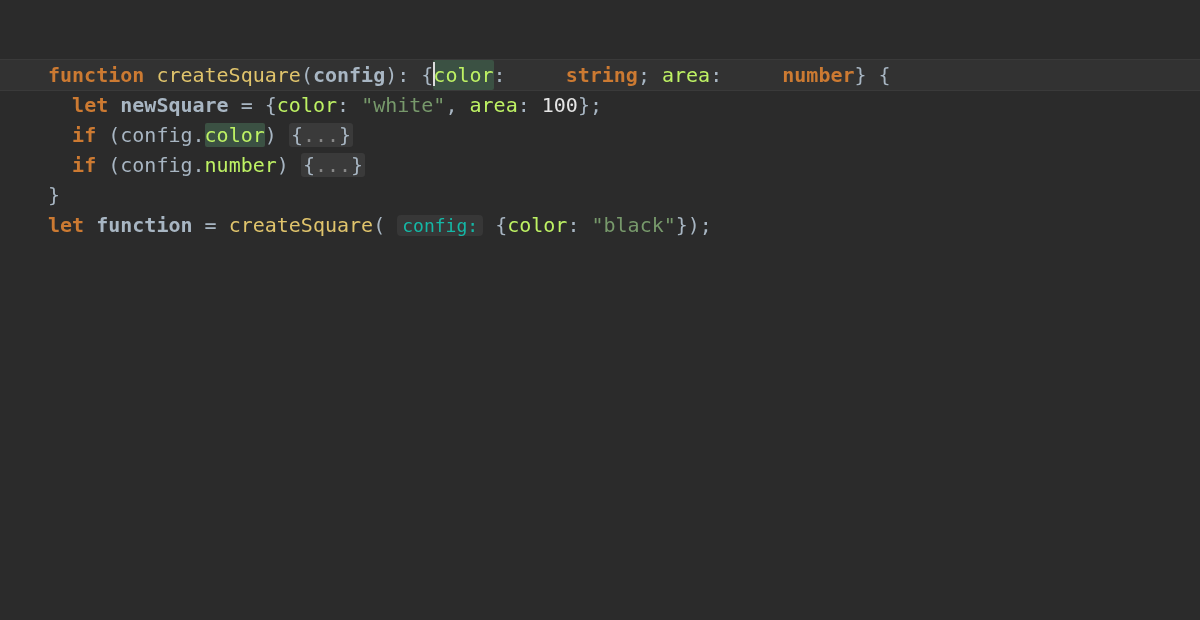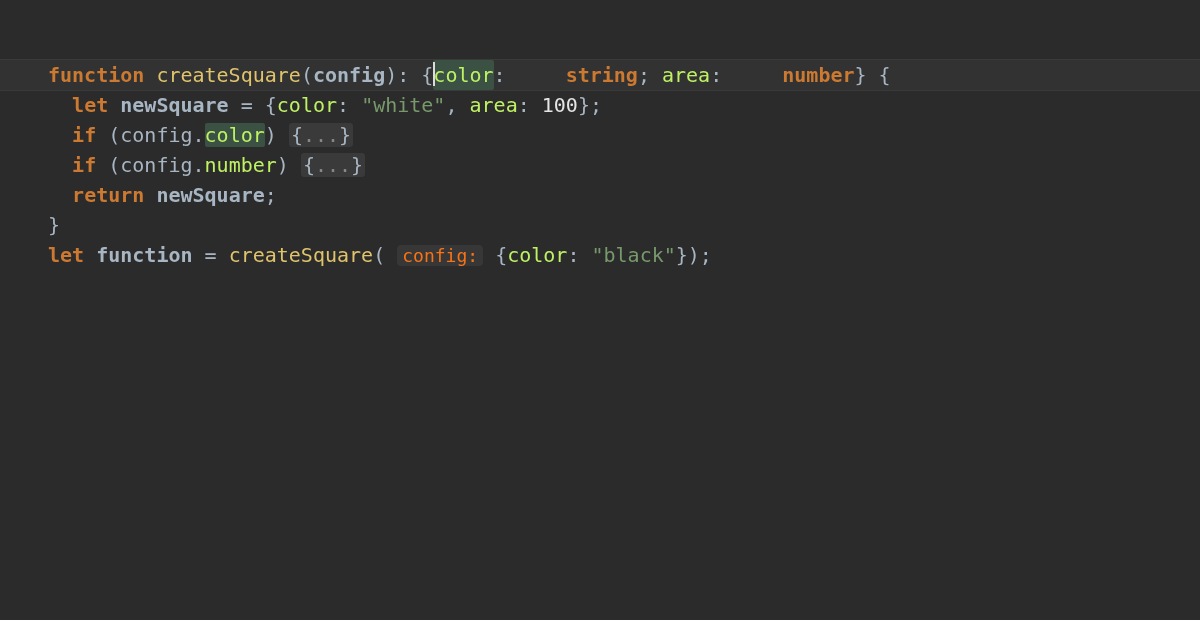--- a/index.html
+++ b/index.html
@@ -48,41 +48,40 @@
       height: 24px;
       background: #dcdcdc;
     }
     .fold {
       background: #3a3a3a;
       color: #888;
       border-radius: 3px;
       padding: 0 2px;
     }
     .hint {
-      color: #f97316;
+      color: #14b8a6;
       background: #373737;
       border-radius: 4px;
       padding: 0 5px;
       font-size: 18px;
     }
   </style>
 </head>
 <body>
 
 <div class="editor">
 
   <div class="line current"><span class="kw">function</span> <span class="fn">createSquare</span><span class="pun">(</span><span class="id">config</span><span class="pun">): </span><span class="pun">{</span><span class="cursor-box"><span class="cursor"></span><span class="prop">color</span></span><span class="pun">: </span><span class="type">string</span><span class="pun">; </span><span class="prop">area</span><span class="pun">: </span><span class="type">number</span><span class="pun">}</span><span class="pun"> {</span></div>
 
   <div class="line"><span>  </span><span class="kw">let</span><span> </span><span class="id">newSquare</span><span class="pun"> = {</span><span class="prop">color</span><span class="pun">: </span><span class="str">"white"</span><span class="pun">, </span><span class="prop">area</span><span class="pun">: </span><span class="num">100</span><span class="pun">};</span></div>
 
   <div class="line"><span>  </span><span class="kw">if</span><span class="pun"> (config.</span><span class="prop sel">color</span><span class="pun">) </span><span class="fold"><span class="pun">{</span><span>...</span><span class="pun">}</span></span></div>
 
   <div class="line"><span>  </span><span class="kw">if</span><span class="pun"> (config.</span><span class="prop">number</span><span class="pun">) </span><span class="fold"><span class="pun">{</span><span>...</span><span class="pun">}</span></span></div>
 
-  <div class="line"><span>  </span><span class="kw">return</span><span> </span><span class="id">newSquare</span><span class="pun">;</span></div>
 
   <div class="line"><span class="pun">}</span></div>
 
   <div class="line"><span></span></div>
 
   <div class="line"><span class="kw">let</span><span> </span><span class="id">function</span><span class="pun"> = </span><span class="fn">createSquare</span><span class="pun">(</span><span> </span><span class="hint">config:</span><span> </span><span class="pun">{</span><span class="prop">color</span><span class="pun">: </span><span class="str">"black"</span><span class="pun">});</span></div>
 
 </div>
 
 </body></html>

